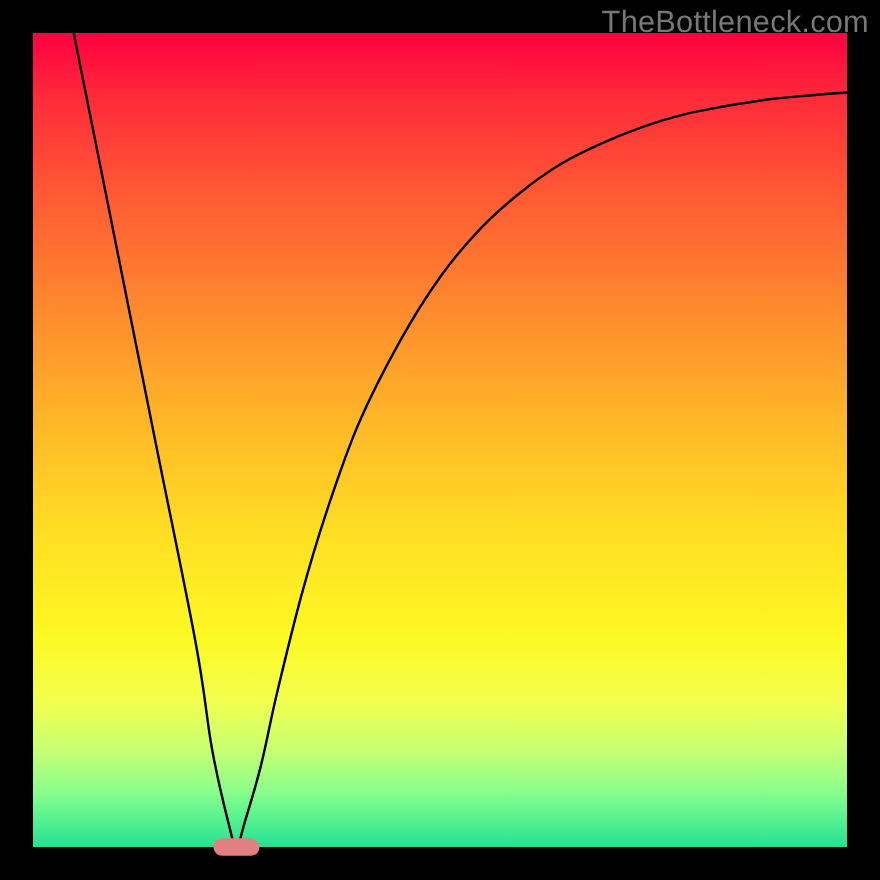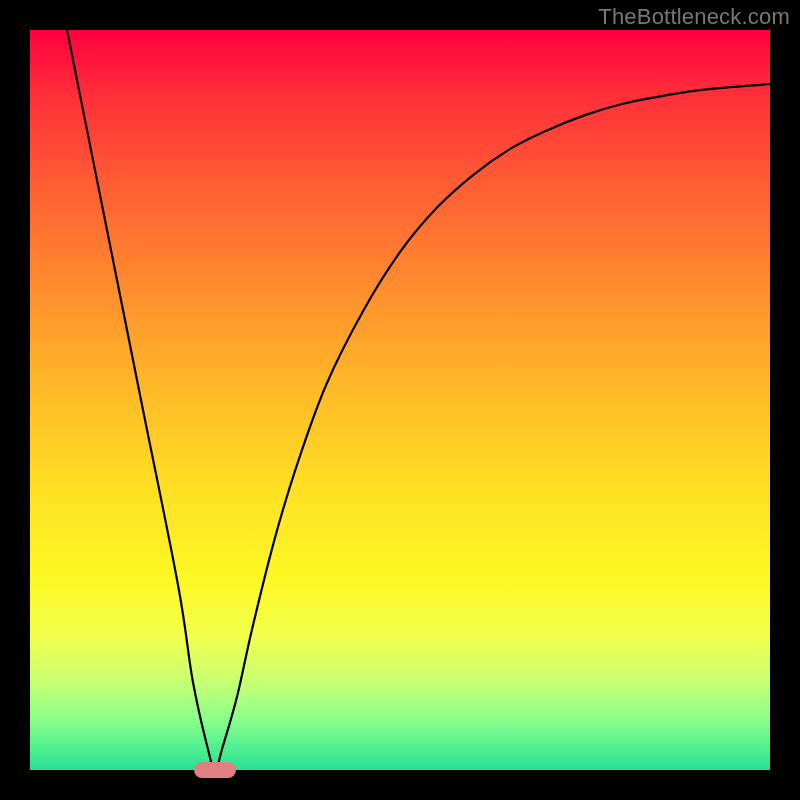--- a/index.html
+++ b/index.html
@@ -43,21 +43,21 @@
     left: 0;
     top: 0;
     width: 740px;
     height: 740px;
   }
   .watermark {
     position: absolute;
     top: 4px;
     right: 10px;
     color: #777;
-    font-size: 22px;
+    font-size: 28px;
     font-weight: 500;
     letter-spacing: 0.2px;
     user-select: none;
   }
   .minimum-marker {
     position: absolute;
     width: 42px;
     height: 16px;
     background: #e08080;
     border-radius: 8px;

